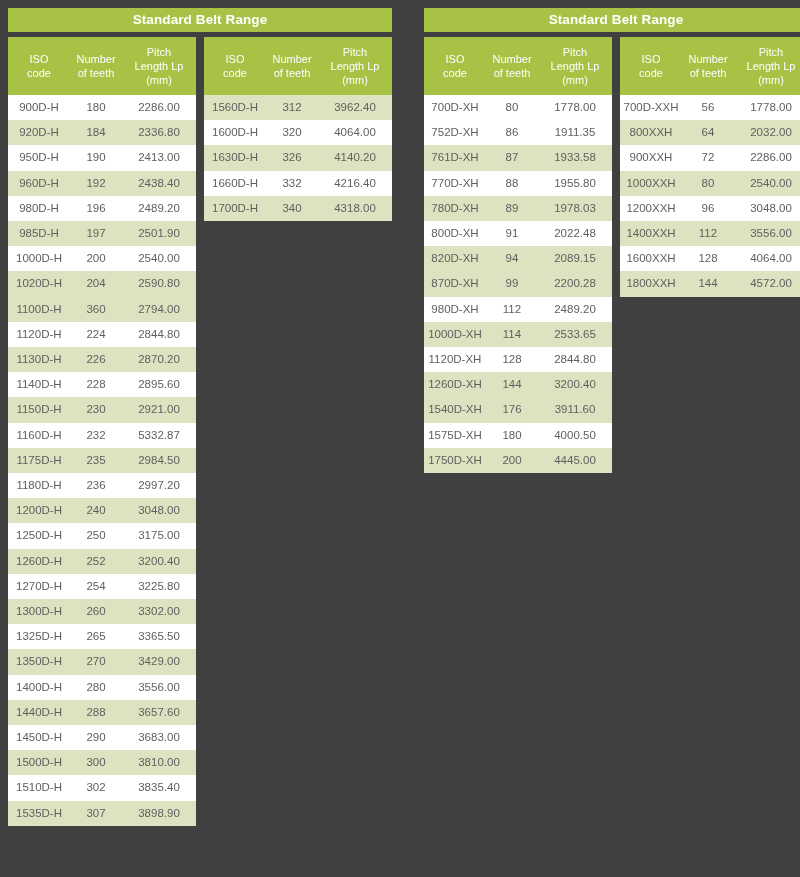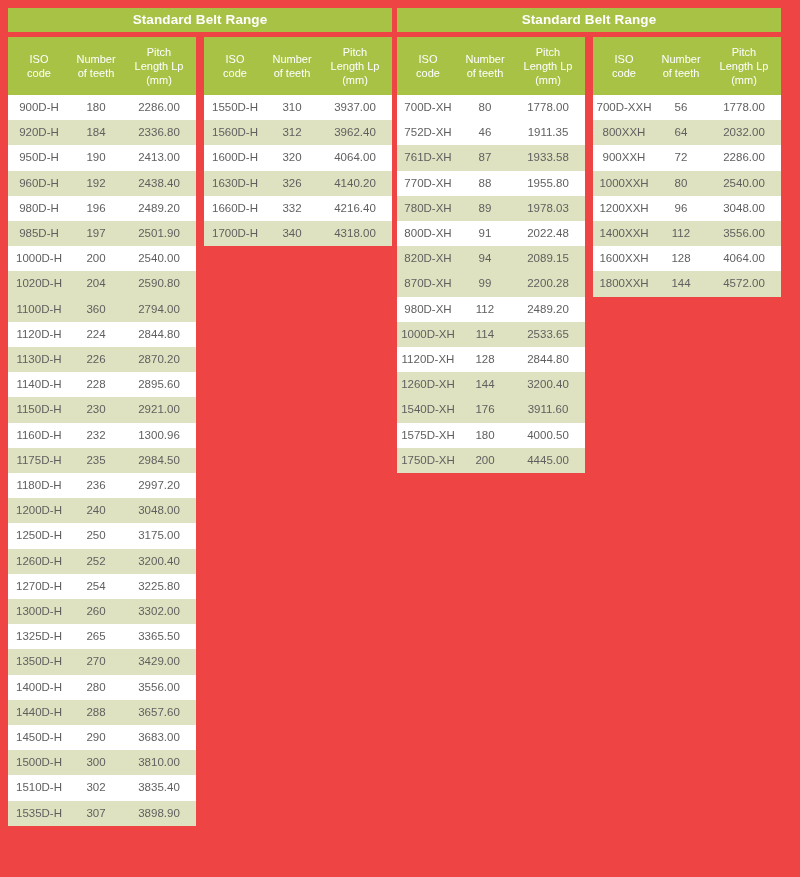--- a/index.html
+++ b/index.html
@@ -15,22 +15,22 @@
     overflow: hidden;
   }
   .page {
     width: 800px;
     height: 877px;
     position: relative;
     box-sizing: border-box;
     padding: 8px 8px 0 8px;
     display: flex;
     flex-direction: row;
-    gap: 5px;
-    background: #ef4444;
+    gap: 32px;
+    background: #404040;
   }
   .group {
     width: 384px;
     display: flex;
     flex-direction: column;
   }
   .group-title {
     background: #a8c246;
     color: #ffffff;
     font-size: 13.5px;
@@ -181,21 +181,21 @@
               <td>2895.60</td>
             </tr>
             <tr class="alt">
               <td>1150D-H</td>
               <td>230</td>
               <td>2921.00</td>
             </tr>
             <tr class="plain">
               <td>1160D-H</td>
               <td>232</td>
-              <td>1300.96</td>
+              <td>5332.87</td>
             </tr>
             <tr class="alt">
               <td>1175D-H</td>
               <td>235</td>
               <td>2984.50</td>
             </tr>
             <tr class="plain">
               <td>1180D-H</td>
               <td>236</td>
               <td>2997.20</td>
@@ -284,25 +284,20 @@
                 <span class="hl">of teeth</span>
               </th>
               <th>
                 <span class="hl">Pitch</span>
                 <span class="hl">Length Lp</span>
                 <span class="hl">(mm)</span>
               </th>
             </tr>
           </thead>
           <tbody>
-            <tr class="plain">
-              <td>1550D-H</td>
-              <td>310</td>
-              <td>3937.00</td>
-            </tr>
             <tr class="alt">
               <td>1560D-H</td>
               <td>312</td>
               <td>3962.40</td>
             </tr>
             <tr class="plain">
               <td>1600D-H</td>
               <td>320</td>
               <td>4064.00</td>
             </tr>
@@ -352,21 +347,21 @@
             </tr>
           </thead>
           <tbody>
             <tr class="plain">
               <td>700D-XH</td>
               <td>80</td>
               <td>1778.00</td>
             </tr>
             <tr class="plain">
               <td>752D-XH</td>
-              <td>46</td>
+              <td>86</td>
               <td>1911.35</td>
             </tr>
             <tr class="alt">
               <td>761D-XH</td>
               <td>87</td>
               <td>1933.58</td>
             </tr>
             <tr class="plain">
               <td>770D-XH</td>
               <td>88</td>

